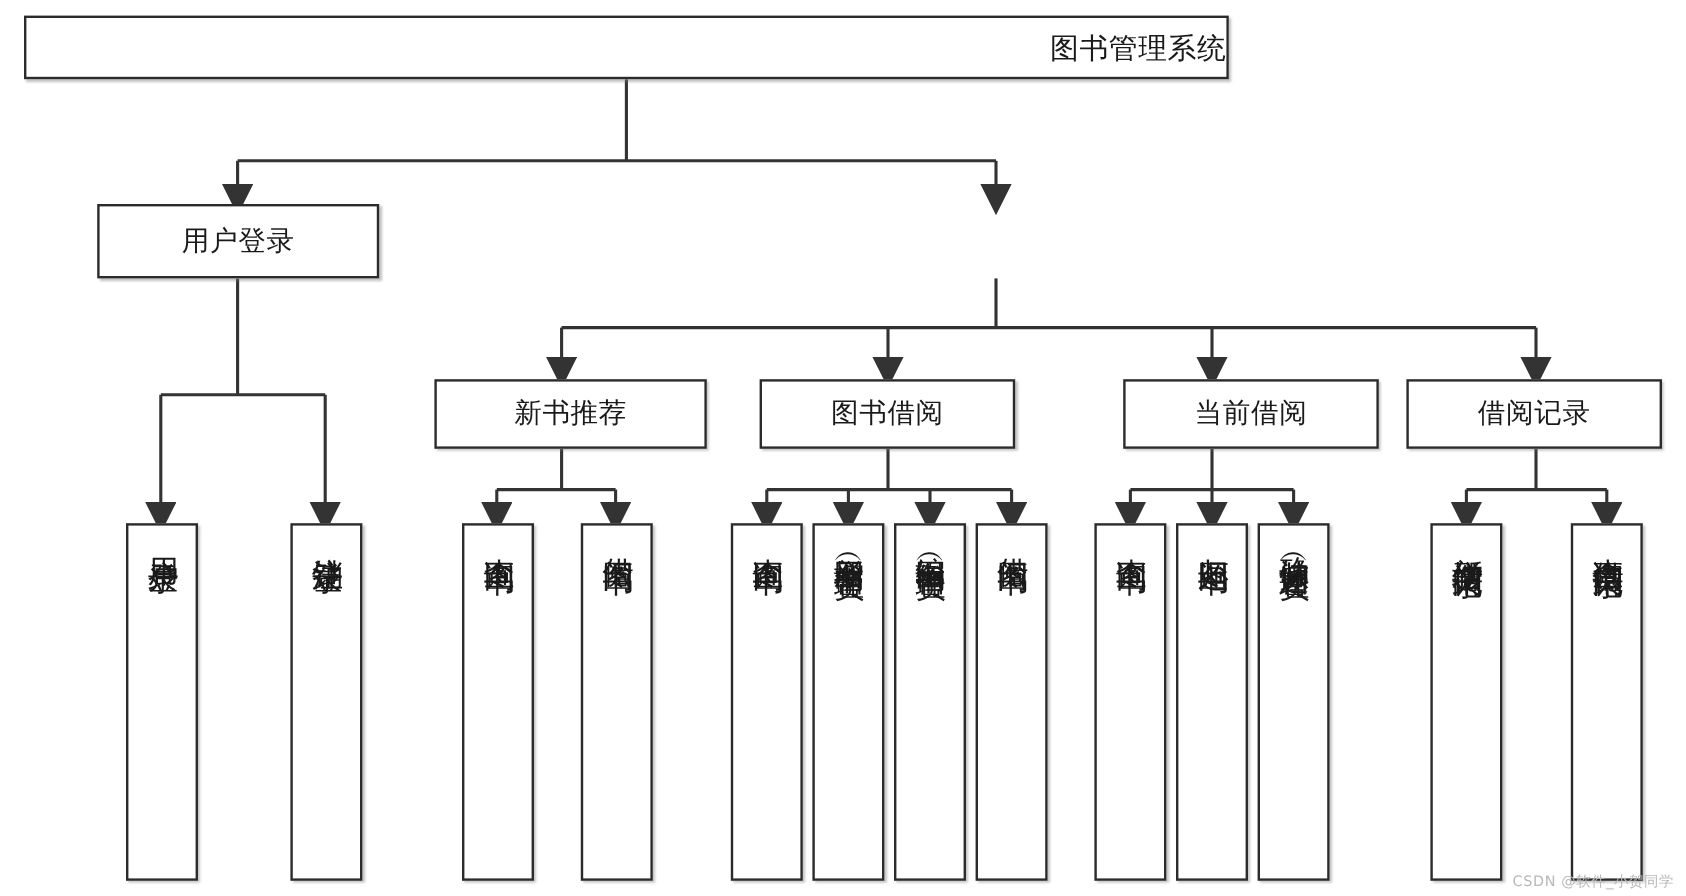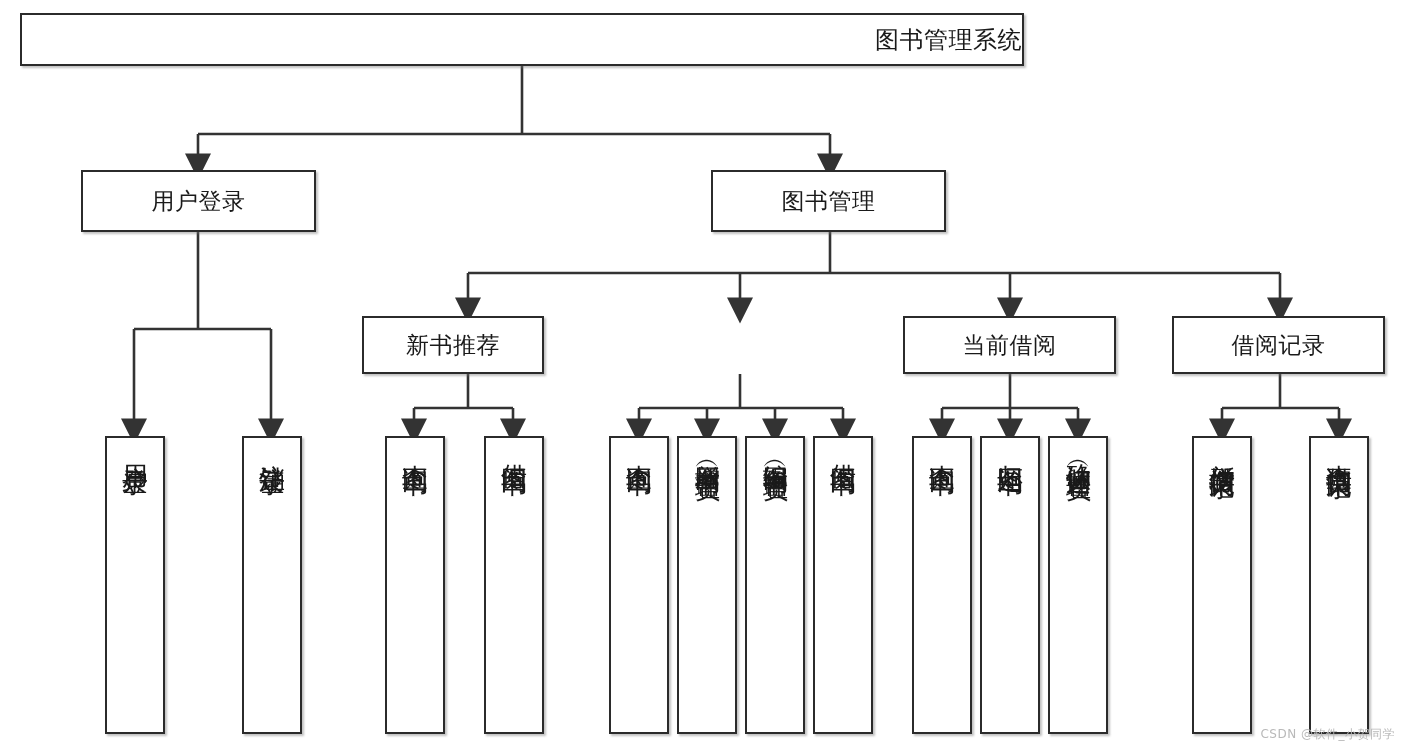--- a/index.html
+++ b/index.html
@@ -114,28 +114,28 @@
     </g>
   </svg>
 
   <div class="node h root" style="left:20px;top:13px;width:1004px;height:53px;justify-content:flex-end;">
     <span class="lbl">图书管理系统</span>
   </div>
 
   <div class="node h" style="left:81px;top:170px;width:235px;height:62px;">
     <span class="lbl">用户登录</span>
   </div>
-  <div class="node h" style="left:711px;top:170px;width:235px;height:62px;">
-    <span class="lbl">图书管理</span>
-  </div>
 
-  <div class="node h" style="left:362px;top:316px;width:182px;height:58px;">
+  <div class="node h" style="left:362px;top:316px;width:227px;height:58px;">
     <span class="lbl">新书推荐</span>
   </div>
-  <div class="node h" style="left:903px;top:316px;width:213px;height:58px;justify-content:center;">
+  <div class="node h" style="left:633px;top:316px;width:213px;height:58px;">
+    <span class="lbl">图书借阅</span>
+  </div>
+  <div class="node h" style="left:936px;top:316px;width:213px;height:58px;justify-content:center;">
     <span class="lbl">当前借阅</span>
   </div>
   <div class="node h" style="left:1172px;top:316px;width:213px;height:58px;">
     <span class="lbl">借阅记录</span>
   </div>
 
   <div class="node v" style="left:105px;top:436px;width:60px;height:298px;">
     <span class="lbl">用户登录</span>
   </div>
   <div class="node v" style="left:242px;top:436px;width:60px;height:298px;">

